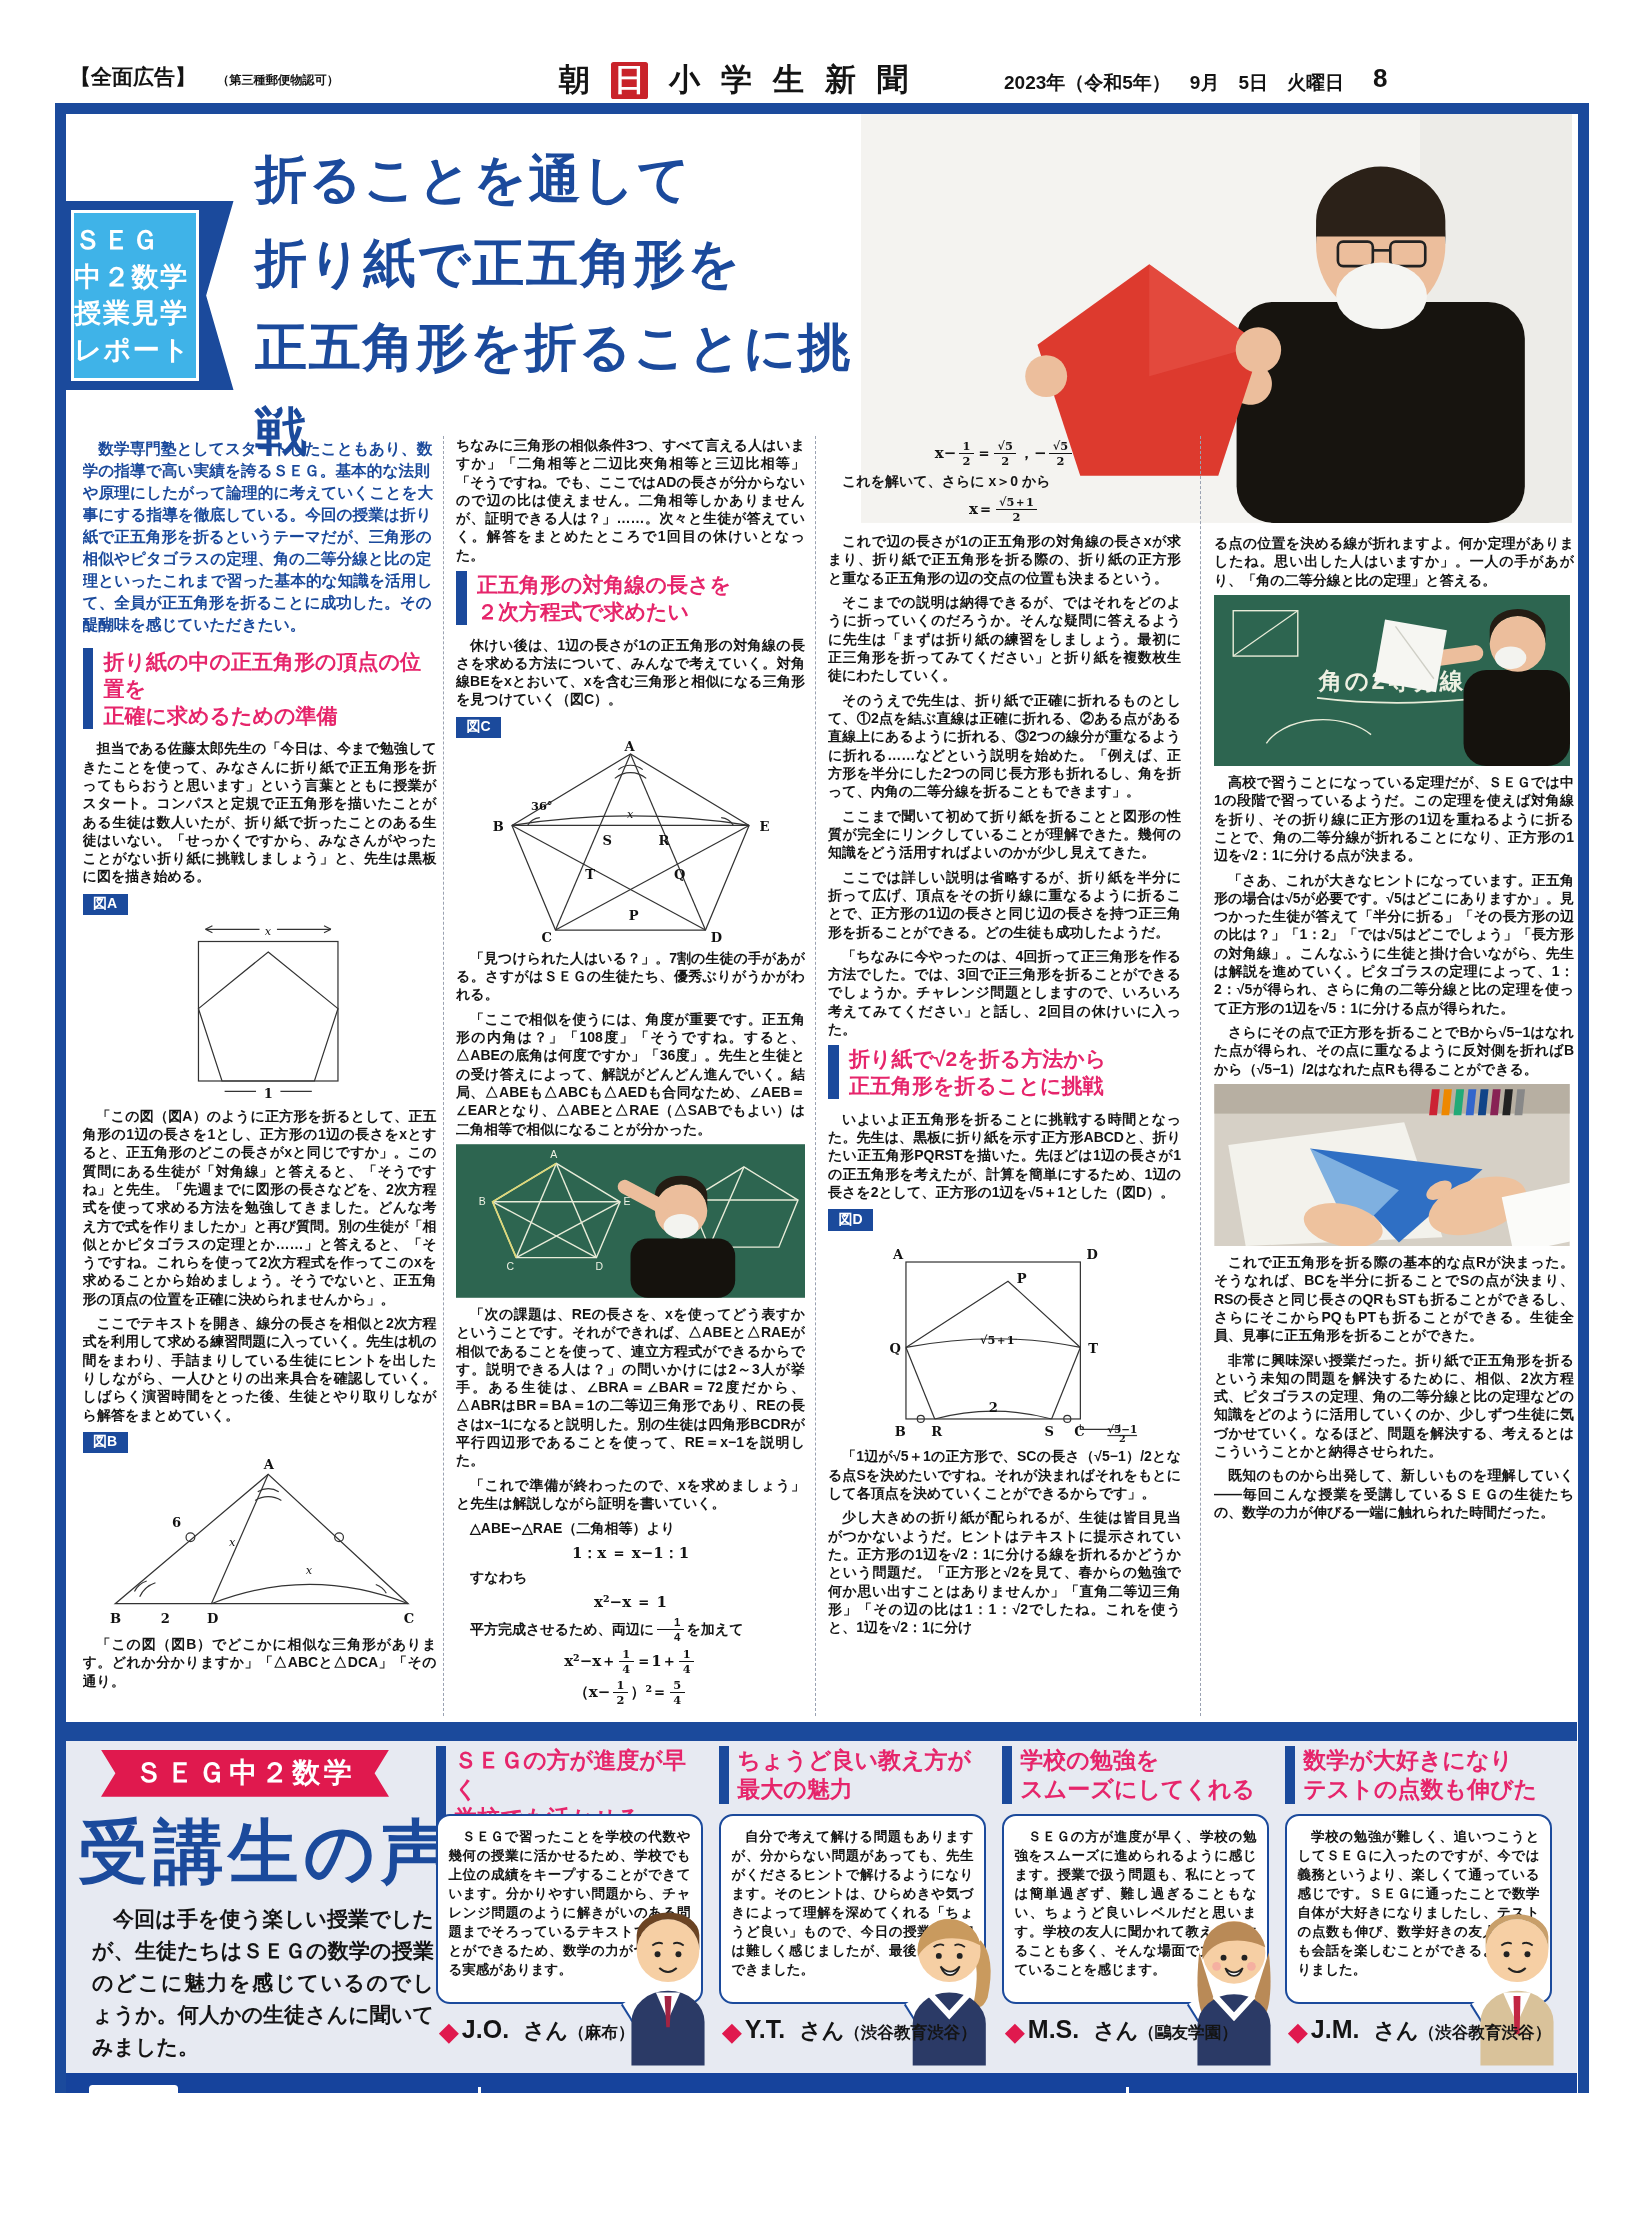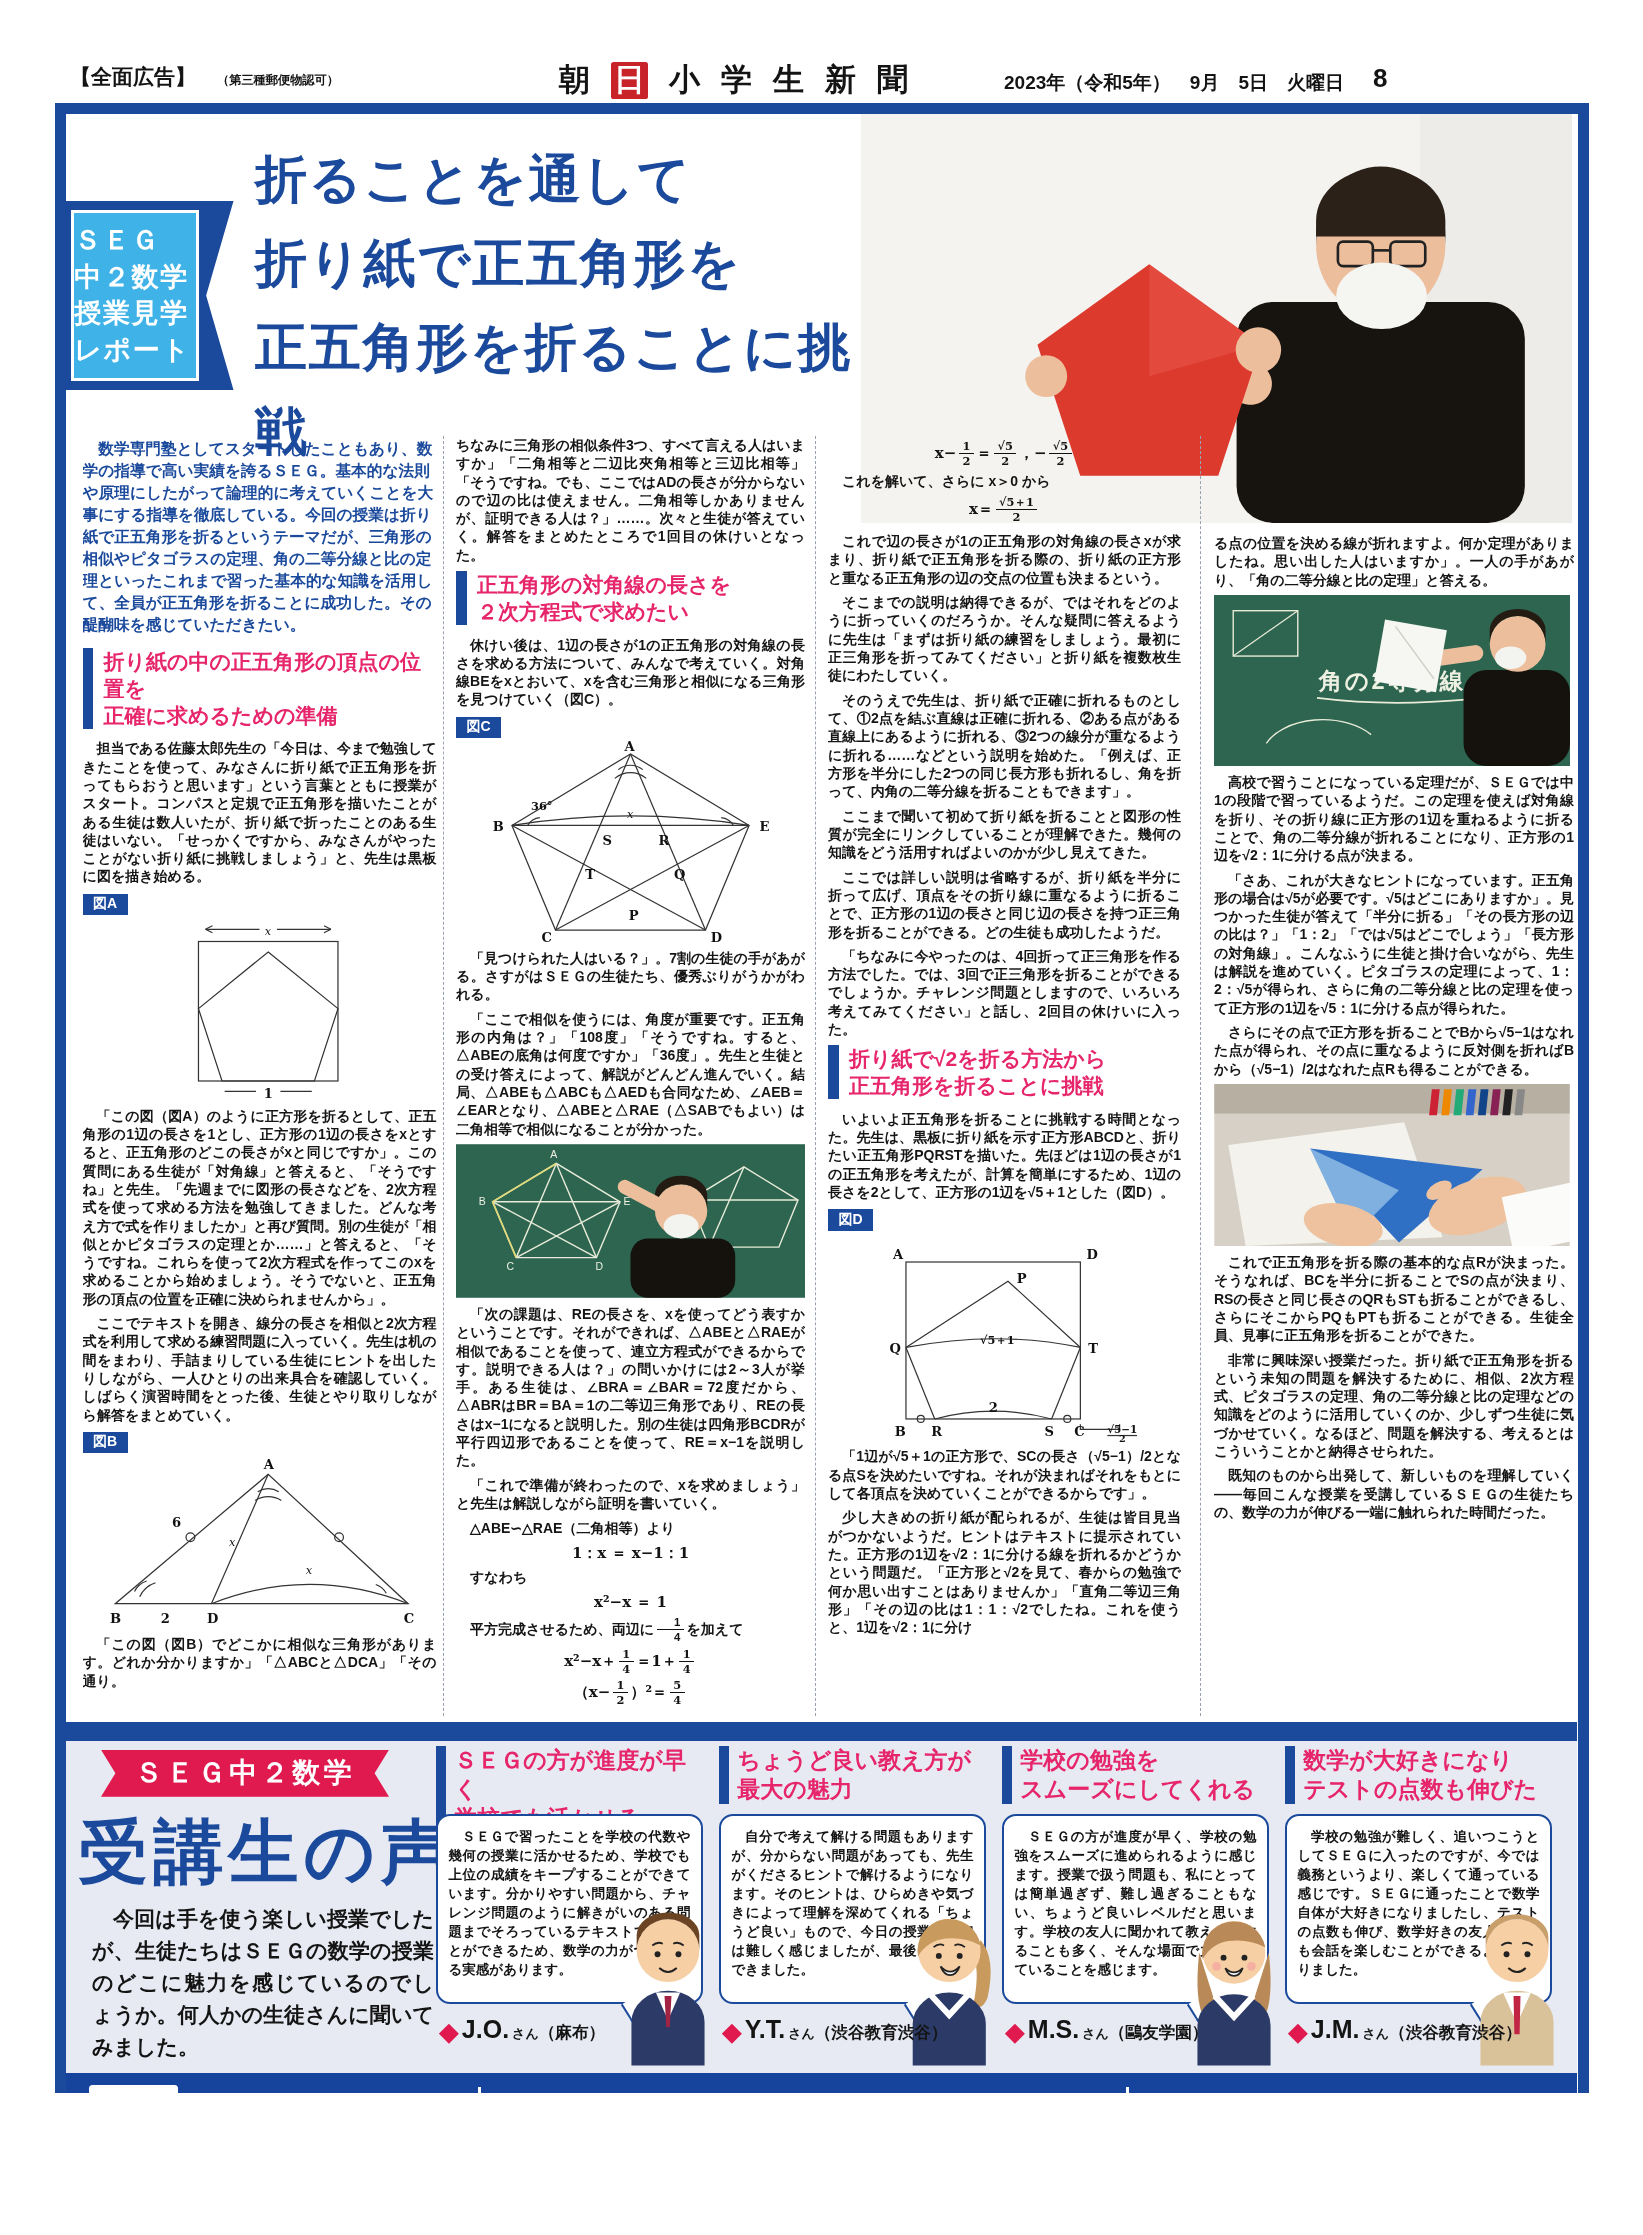--- a/index.html
+++ b/index.html
@@ -74,21 +74,21 @@
   .vhead .vt{font-size:23px;line-height:29px;font-weight:900;color:#e6256b;}
   .bubble{position:absolute;top:68px;left:0;width:267px;height:190px;background:#fff;
           border:2.6px solid #1b4a9c;border-radius:14px;box-sizing:border-box;padding:10.5px 10.5px;}
   .bubble .btxt{font-size:13.5px;line-height:19px;font-weight:700;text-align:justify;text-indent:1em;}
   .tail{position:absolute;top:252px;left:189px;width:17.5px;height:17.5px;background:#fff;
         border-right:2.6px solid #1b4a9c;border-bottom:2.6px solid #1b4a9c;transform:rotate(58deg);}
   .avatar{position:absolute;top:159px;left:185px;width:94px;height:161px;}
   .vname{position:absolute;top:269px;left:3.5px;white-space:nowrap;}
   .vname .dia{color:#e0194e;font-size:24.5px;font-weight:900;vertical-align:-1.7px;}
   .vname .nm{font-size:25px;font-weight:900;margin-left:3.5px;}
-  .vname .sf{font-size:13px;font-weight:800;margin-left:3px;}
+  .vname .sf{font-size:22px;font-weight:800;margin-left:14px;}
   .vname .sc{font-size:16.6px;font-weight:800;}
   
   .footer{left:0;top:1959px;width:1511px;height:114px;background:#16439c;color:#fff;}
   .fqr{position:absolute;left:23px;top:12.2px;width:89px;height:89px;background:#fff;border-radius:3.5px;}
   .furl{position:absolute;left:131px;top:40px;font-size:27px;font-weight:400;letter-spacing:0.9px;}
   .fdiv{position:absolute;top:14px;bottom:14px;width:2.6px;background:#fff;}
   .fphone{position:absolute;left:437px;top:28px;font-size:45px;font-weight:900;letter-spacing:0.9px;}
   .fhours{position:absolute;left:699px;top:28px;font-size:17.5px;font-weight:800;line-height:28px;}
   .ftarget{position:absolute;left:1092px;top:23px;font-size:19px;font-weight:900;letter-spacing:1.7px;}
   .fgroup{position:absolute;left:1081px;top:54px;font-size:25px;font-weight:900;letter-spacing:0.9px;}

